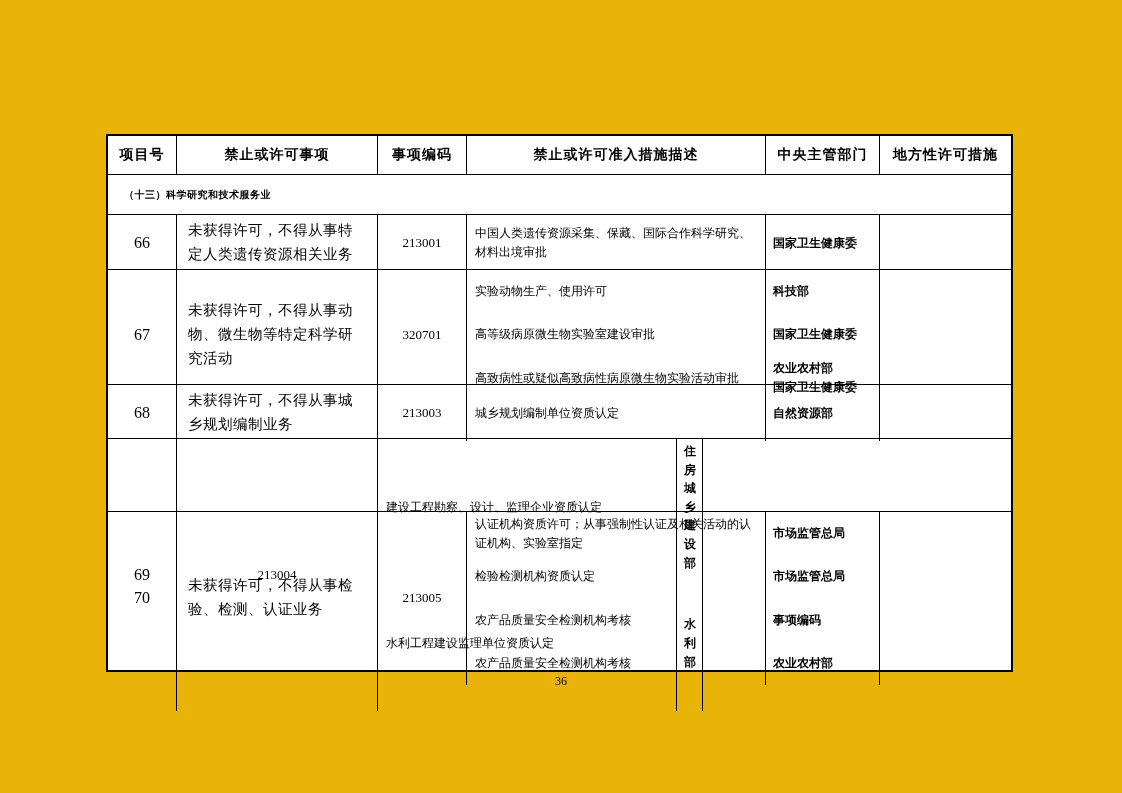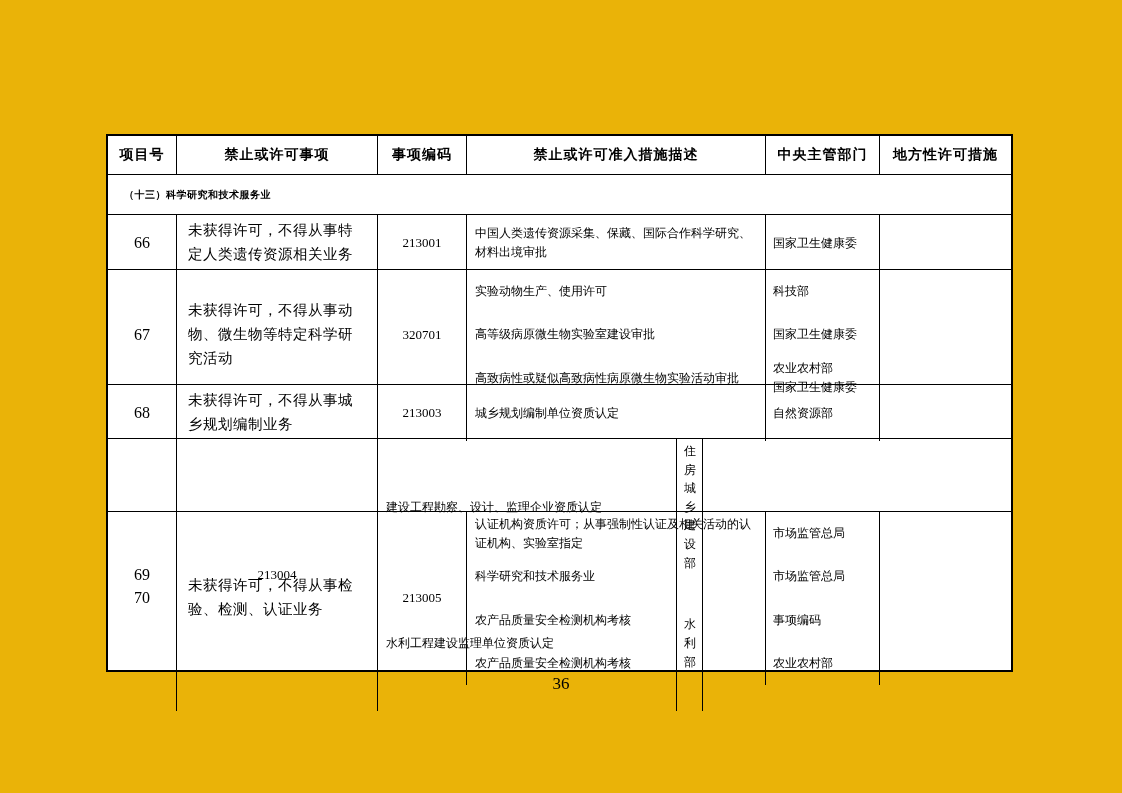--- a/index.html
+++ b/index.html
@@ -91,29 +91,30 @@
     padding: 3px 10px 3px 8px;
     font-size: 12px;
     line-height: 1.55;
   }
   .measure-dept {
     border-right: 1px solid #000;
     display: flex; flex-direction: column; justify-content: center;
     padding: 3px 6px 3px 7px;
     font-size: 12px;
     line-height: 1.55;
+    font-weight: bold;
   }
   .local-cell { border-right: none; }
 
   .page-number {
     position: absolute;
     left: 0; top: 674px;
     width: 1122px;
     text-align: center;
-    font-size: 17px;
+    font-size: 12px;
   }
 </style>
 </head>
 <body>
 
 <div class="page">
 
   <div class="doc-table">
 
     <div class="header-row">
@@ -193,21 +194,21 @@
 
     <div class="data-row row-70">
       <div class="cell id-cell">70</div>
       <div class="cell item-cell">未获得许可，不得从事检验、检测、认证业务</div>
       <div class="cell code-cell">213005</div>
       <div class="cell measures-cell">
         <div class="measure-desc">认证机构资质许可；从事强制性认证及相关活动的认证机构、实验室指定</div>
         <div class="measure-dept">
           <span>市场监管总局</span>
         </div>
-        <div class="measure-desc">科学研究和技术服务业</div>
+        <div class="measure-desc">检验检测机构资质认定</div>
         <div class="measure-dept">
           <span>市场监管总局</span>
         </div>
         <div class="measure-desc">农产品质量安全检测机构考核</div>
         <div class="measure-dept">
           <span>事项编码</span>
         </div>
         <div class="measure-desc">农产品质量安全检测机构考核</div>
         <div class="measure-dept">
           <span>农业农村部</span>

